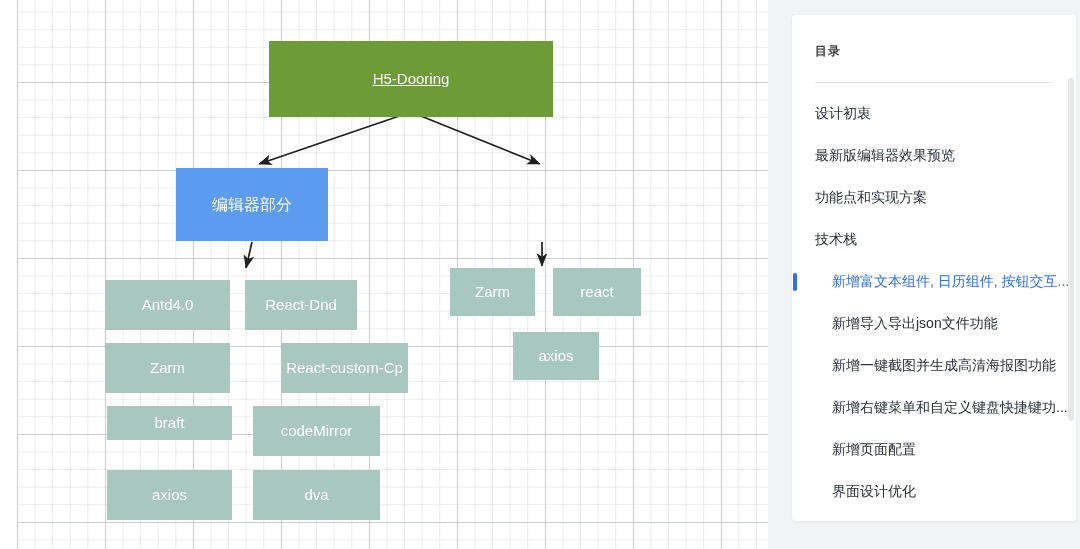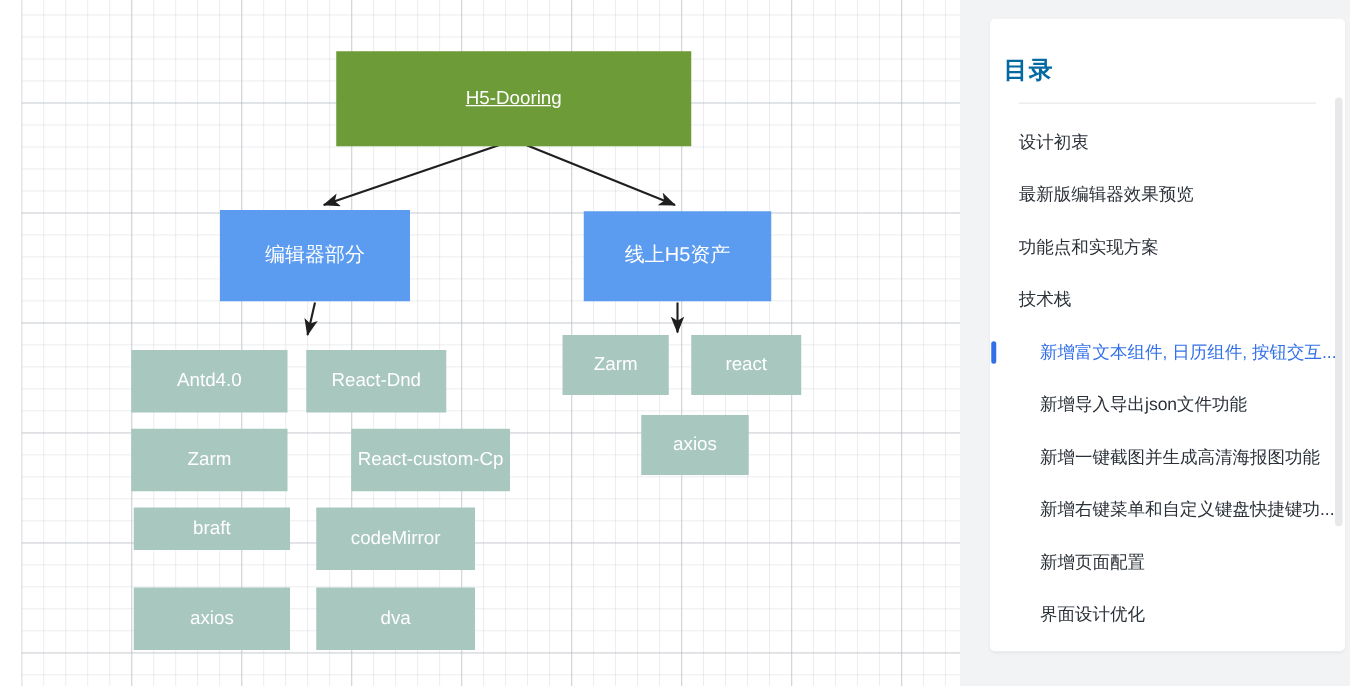--- a/index.html
+++ b/index.html
@@ -75,22 +75,22 @@
   }
   .toc-card {
     position: absolute; left: 24px; top: 15px;
     width: 284px; height: 506px;
     background: #ffffff;
     border-radius: 4px;
     box-shadow: 0 1px 3px rgba(0,0,0,0.06);
     overflow: hidden;
   }
   .toc-title {
-    position: absolute; left: 11px; top: 28px;
-    font-size: 19px; font-weight: bold; color: #0369a1;
+    position: absolute; left: 23px; top: 28px;
+    font-size: 12px; font-weight: bold; color: #404040;
     letter-spacing: 1px;
   }
   .toc-divider {
     position: absolute; left: 23px; top: 67px;
     width: 238px; height: 1px; background: #e8e9eb;
   }
   .toc-list {
     position: absolute; left: 0; top: 78px;
     width: 284px; height: 428px;
   }
@@ -148,23 +148,20 @@
       <line x1="542" y1="242" x2="542" y2="266" stroke="#1f1f1f" stroke-width="1.7" marker-end="url(#arrowhead)"></line>
     </svg>
 
     <div class="node root" style="left:269px; top:41px; width:284px; height:76px;text-decoration:underline;">
       <span>H5-Dooring</span>
     </div>
 
     <div class="node blue" style="left:176px; top:168px; width:152px; height:73px;">
       <span>编辑器部分</span>
     </div>
-    <div class="node blue" style="left:467px; top:169px; width:150px; height:72px;">
-      <span>线上H5资产</span>
-    </div>
 
     <div class="node leaf" style="left:105px; top:280px; width:125px; height:50px;">
       <span>Antd4.0</span>
     </div>
     <div class="node leaf" style="left:245px; top:280px; width:112px; height:50px;">
       <span>React-Dnd</span>
     </div>
 
     <div class="node leaf" style="left:105px; top:343px; width:125px; height:50px;">
       <span>Zarm</span>

